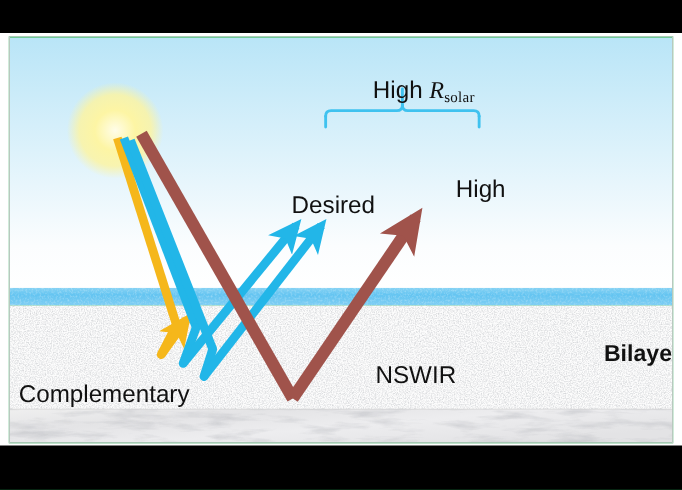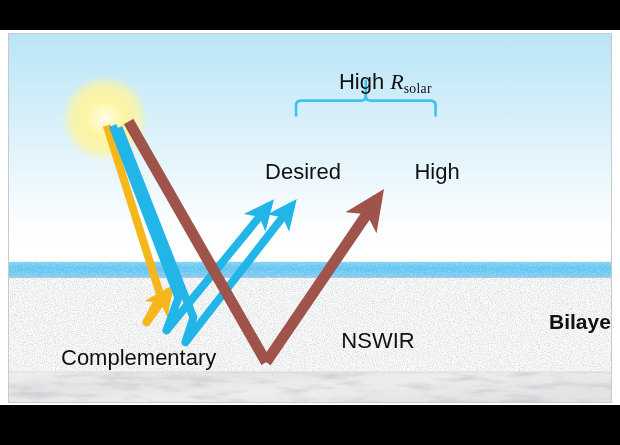--- a/index.html
+++ b/index.html
@@ -1,20 +1,20 @@
 <!DOCTYPE html>
 <html><head>
 <meta charset="utf-8">
 <style>
   html,body{margin:0;padding:0;background:#000;}
   body{width:620px;height:445px;overflow:hidden;font-family:"Liberation Sans",sans-serif;}
   #stage{position:relative;width:620px;height:445px;background:#000;}
   #whitemat{position:absolute;left:0;top:30px;width:620px;height:375px;background:#ffffff;}
   #figure{position:absolute;left:8px;top:33px;width:604px;height:370px;
-          border:1px solid #c9c9c9;box-sizing:border-box;overflow:hidden;background:#ec4899;}
+          border:1px solid #c9c9c9;box-sizing:border-box;overflow:hidden;background:#22c55e;}
   #figsvg{position:absolute;left:0;top:0;width:100%;height:100%;display:block;}
   .lbl{position:absolute;color:#111;line-height:1.06;white-space:pre;}
   .lbl.c{text-align:center;}
   .serif{font-family:"Liberation Serif",serif;font-style:italic;}
   .sub{font-family:"Liberation Serif",serif;font-style:normal;font-size:.62em;
        vertical-align:-.28em;letter-spacing:.3px;}
   .sc{font-variant:small-caps;letter-spacing:.4px;}
 </style>
 </head>
 <body>
@@ -127,29 +127,29 @@
         <path d="M 358,62 Q 358,67 363,67 L 423,67 Q 428,67 428,72"></path>
         <path d="M 428,72 L 428,82"></path>
         <path d="M 358,62 L 358,47"></path>
       </g>
     </svg>
 
     <div class="lbl c" style="left:263px;top:13px;width:190px;font-size:22px;">
       <span>High </span><span class="serif">R</span><span class="sub">solar</span>
     </div>
 
-    <div class="lbl c" style="left:227px;top:79px;width:134px;font-size:22px;">
+    <div class="lbl c" style="left:227px;top:94px;width:134px;font-size:22px;">
       <div>Desired</div>
     </div>
 
     <div class="lbl c" style="left:358px;top:79px;width:140px;font-size:22px;">
       <div>High</div>
     </div>
 
-    <div class="lbl" style="left:8px;top:265px;font-size:22px;margin-left:44px;">
+    <div class="lbl" style="left:8px;top:265px;font-size:22px;">
       <div>Complementary</div>
       
     </div>
 
     <div class="lbl c" style="left:305px;top:248px;width:128px;font-size:22px;">
       <div>NSWIR</div>
       
     </div>
 
     <div class="lbl" style="left:505px;top:255px;font-size:21px;font-weight:bold;">

